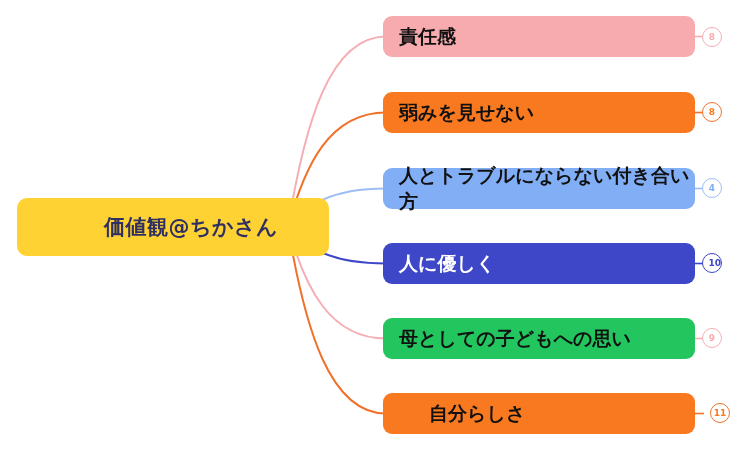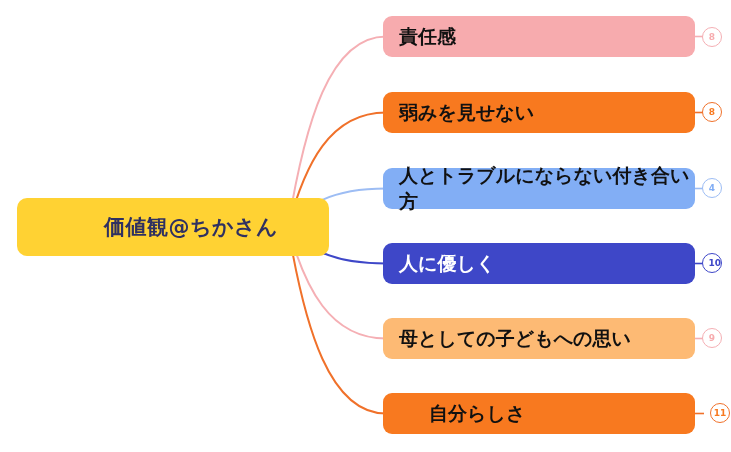--- a/index.html
+++ b/index.html
@@ -69,21 +69,21 @@
   </div>
   <div class="branch b1" style="background: rgb(248, 121, 31); color: rgb(17, 17, 17); text-align: center;">
     <span>弱みを見せない</span>
   </div>
   <div class="branch b2" style="background: rgb(130, 174, 245); color: rgb(17, 17, 17);">
     <span>人とトラブルにならない付き合い方</span>
   </div>
   <div class="branch b3" style="background: rgb(62, 71, 200); color: rgb(255, 255, 255);">
     <span>人に優しく</span>
   </div>
-  <div class="branch b4" style="background: #fdba74; color: rgb(17, 17, 17);">
+  <div class="branch b4" style="background: #22c55e; color: rgb(17, 17, 17);">
     <span>母としての子どもへの思い</span>
   </div>
   <div class="branch b5" style="background: rgb(248, 121, 31); color: rgb(17, 17, 17); padding-left: 46px;">
     <span>自分らしさ</span>
   </div>
 
   <div class="badge g0" style="border: 1.6px solid rgb(245, 175, 180); color: rgb(247, 171, 174);">
     <span>8</span>
   </div>
   <div class="badge g1" style="border: 1.6px solid rgb(240, 113, 42); color: rgb(248, 121, 31);">

